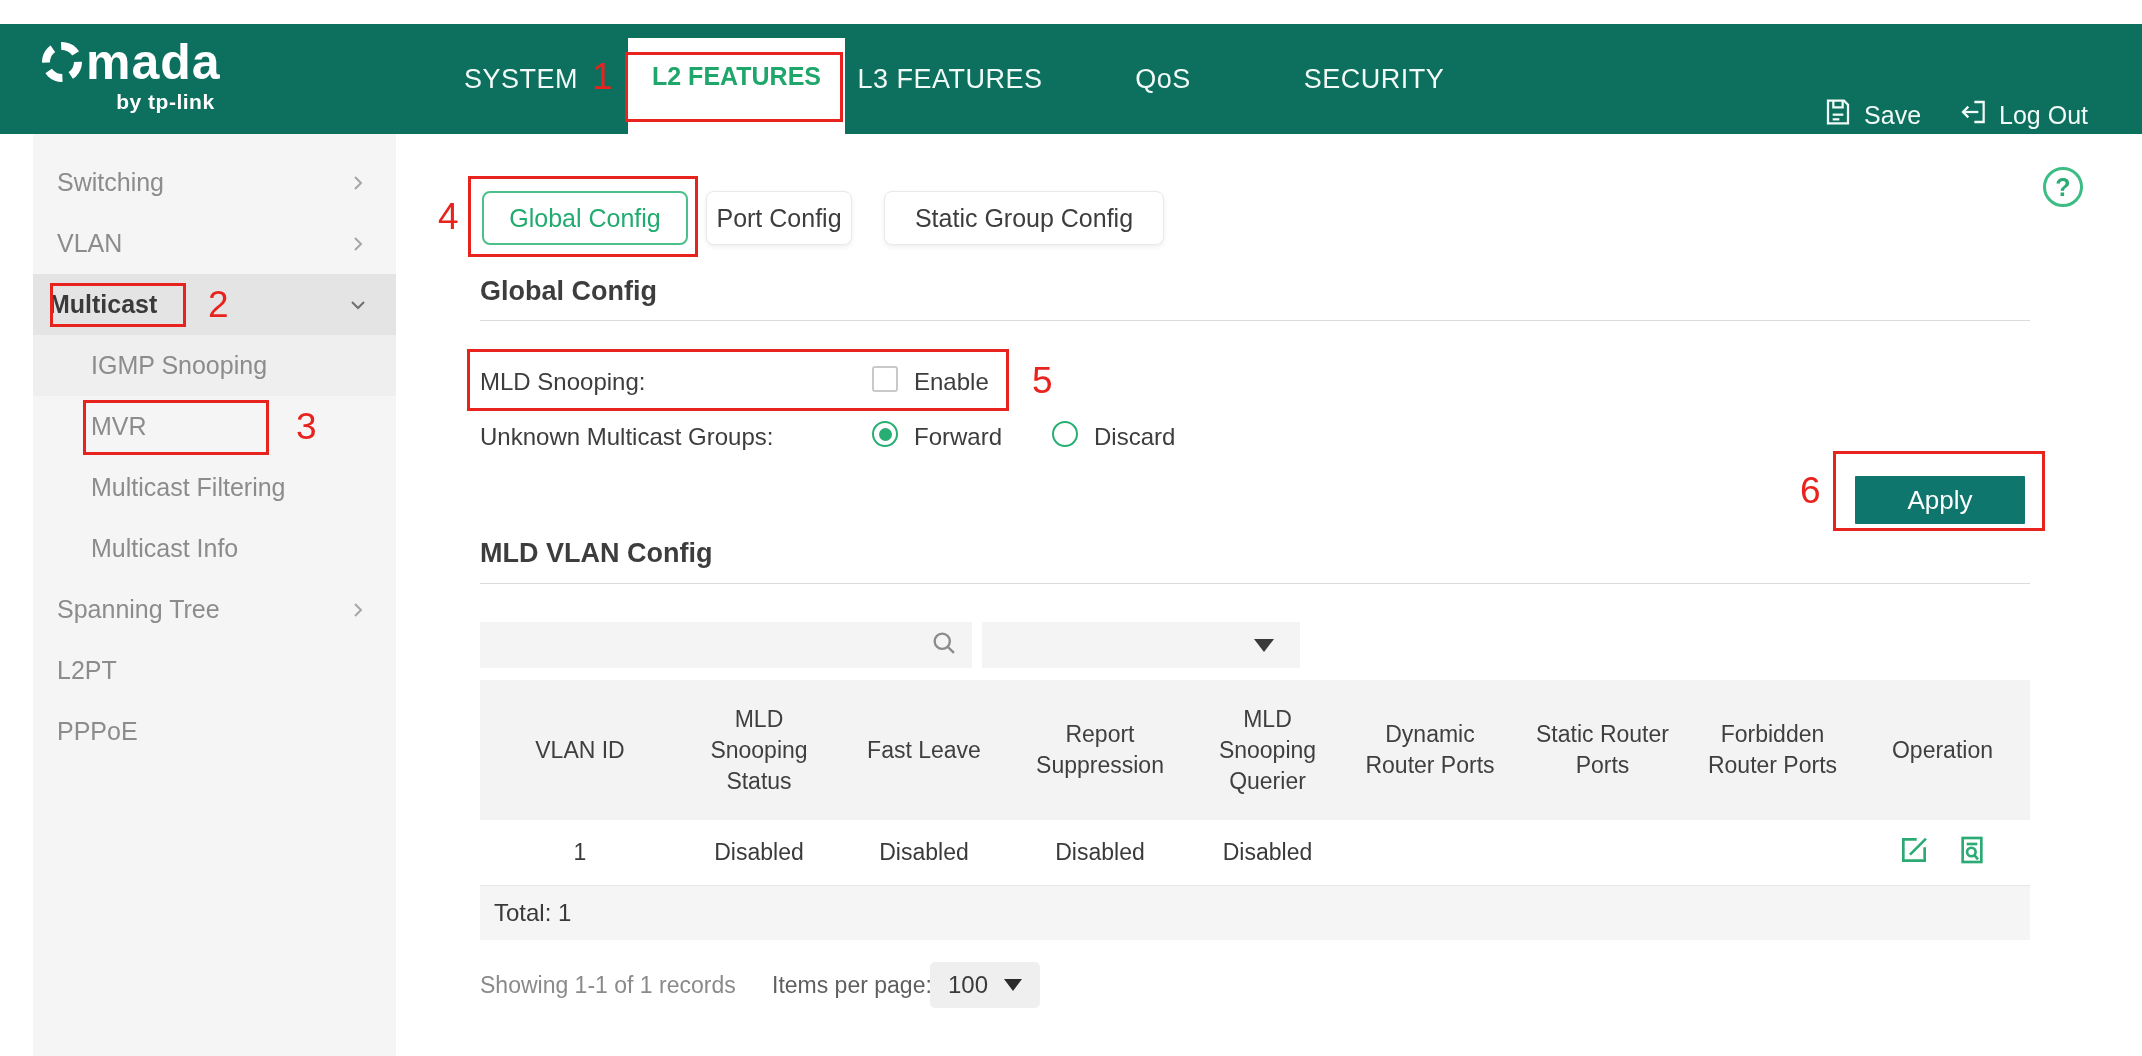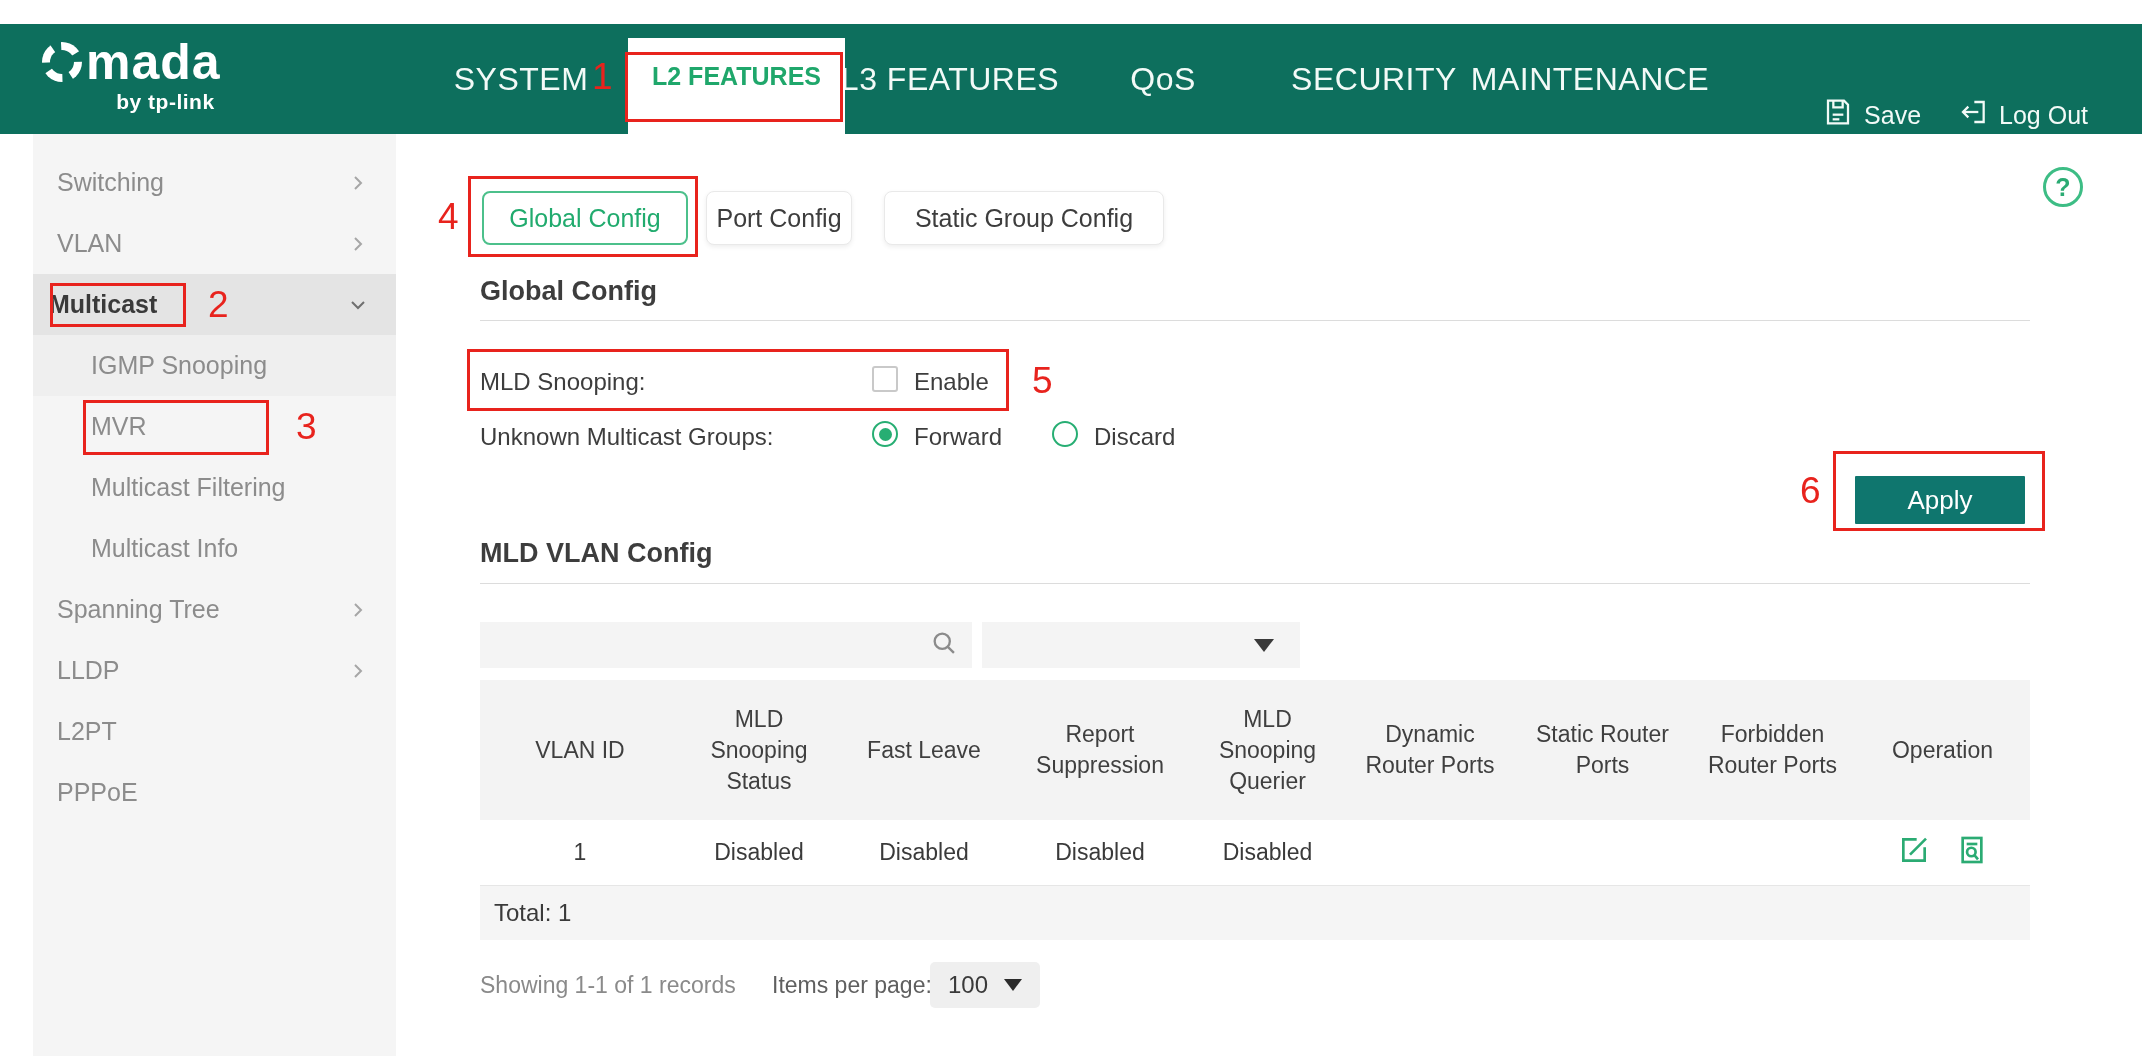--- a/index.html
+++ b/index.html
@@ -7,21 +7,21 @@
   body { font-family:"Liberation Sans","DejaVu Sans",sans-serif; }
   #app { position:relative; width:2142px; height:1056px; background:#ffffff; overflow:hidden;margin-top:24px; }
 
   
   .navbar { position:absolute; left:0; top:0; width:2142px; height:110px; background:#0d6f5d; }
   .logo { position:absolute; left:42px; top:12px; color:#fff; }
   .logo-row { display:flex; align-items:center; gap:4px; }
   .logo-o { display:inline-block; width:40px; height:40px; border:8px dashed #ffffff; border-radius:50%; font-size:0; color:transparent; overflow:hidden; }
   .logo-rest { font-size:50px; font-weight:bold; letter-spacing:1px; line-height:52px; }
   .logo-sub { text-align:right; font-size:21px; font-weight:bold; margin-top:2px; padding-right:6px; letter-spacing:0.5px; }
-  .nav-item { position:absolute; top:0; height:110px; display:flex; align-items:center; color:#f2faf7; font-size:32px; letter-spacing:0.5px; transform:translateX(-50%); cursor:pointer; }
+  .nav-item { position:absolute; top:0; height:110px; display:flex; align-items:center; color:#f2faf7; font-size:27px; letter-spacing:0.5px; transform:translateX(-50%); cursor:pointer; }
   .nav-tab-active { position:absolute; left:628px; top:14px; width:217px; height:96px; background:#ffffff; display:flex; align-items:flex-start; justify-content:center; cursor:pointer; }
   .nav-tab-active span { margin-top:24px; color:#1fa76b; font-weight:bold; font-size:25px; }
   .nav-right { position:absolute; right:54px; top:0; height:110px; display:flex; align-items:flex-end; gap:36px; }
   .nav-tool { display:flex; align-items:center; gap:10px; color:#f2faf7; font-size:25px; cursor:pointer; }
   .nav-tool svg { width:32px; height:32px; }
 
   
   .sidebar { position:absolute; left:33px; top:110px; width:363px; height:925px; background:#f5f5f5; padding-top:18px; }
   .side-item { height:61px; display:flex; align-items:center; padding-left:24px; padding-right:26px; color:#8c8c8c; font-size:25px; cursor:pointer; }
   .side-item .side-label { flex:1 1 auto; }
@@ -92,21 +92,20 @@
         <span class="logo-o">O</span>
         <span class="logo-rest">mada</span>
       </div>
       <div class="logo-sub">by tp-link</div>
     </div>
 
     <div class="nav-item" style="left:521px;">SYSTEM</div>
     <div class="nav-item" style="left:950px;">L3 FEATURES</div>
     <div class="nav-item" style="left:1163px;">QoS</div>
     <div class="nav-item" style="left:1374px;">SECURITY</div>
-    <div class="nav-item" style="left:1590px;">MAINTENANCE</div>
 
     <div class="nav-right">
       <div class="nav-tool">
         <span><svg viewBox="0 0 24 24" fill="none" stroke="#f2faf7" stroke-width="1.7">
               <path d="M4.5 3.5h12l3 3v14h-15z"></path>
               <path d="M8.5 3.5v5h7v-5"></path>
               <path d="M8 14h8"></path>
               <path d="M8 17.5h5"></path>
             </svg></span>
         <span>Save</span>
@@ -152,26 +151,20 @@
       <span class="side-label">MVR</span>
     </div>
     <div class="side-item lvl2">
       <span class="side-label">Multicast Filtering</span>
     </div>
     <div class="side-item lvl2">
       <span class="side-label">Multicast Info</span>
     </div>
     <div class="side-item lvl1">
       <span class="side-label">Spanning Tree</span>
-      <span class="side-chevron"><svg viewBox="0 0 24 24" fill="none" stroke="#a6a6a6" stroke-width="2">
-            <path d="M9 6l6 6-6 6"></path>
-          </svg></span>
-    </div>
-    <div class="side-item lvl1">
-      <span class="side-label">LLDP</span>
       <span class="side-chevron"><svg viewBox="0 0 24 24" fill="none" stroke="#a6a6a6" stroke-width="2">
             <path d="M9 6l6 6-6 6"></path>
           </svg></span>
     </div>
     <div class="side-item lvl1">
       <span class="side-label">L2PT</span>
     </div>
     <div class="side-item lvl1">
       <span class="side-label">PPPoE</span>
     </div>

